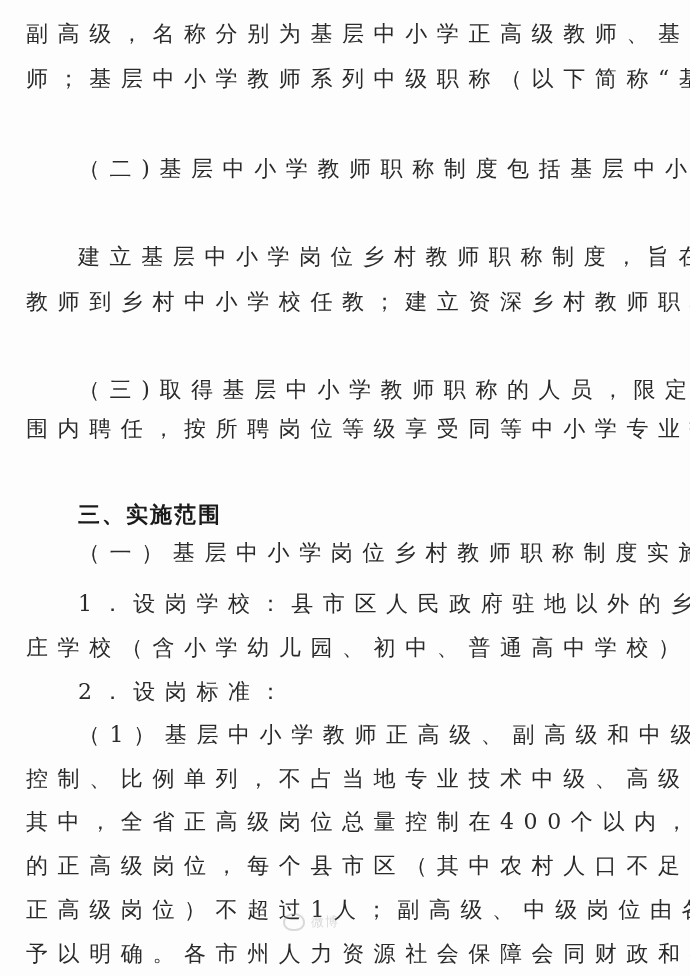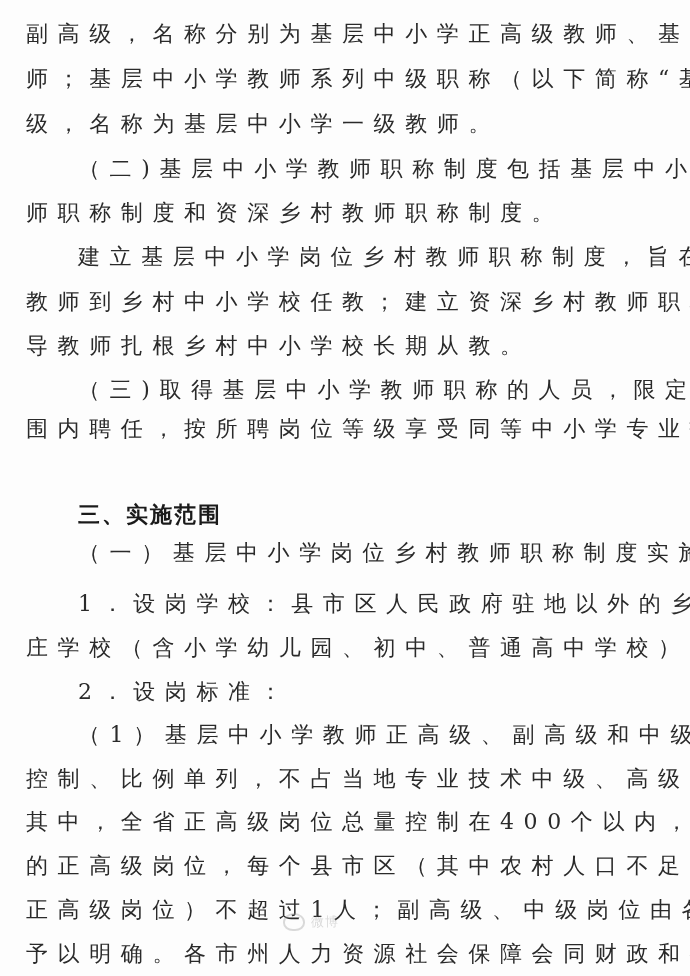--- a/index.html
+++ b/index.html
@@ -67,26 +67,23 @@
     color: #999;
     letter-spacing: 1px;
   }
 </style>
 </head>
 <body>
 
 <div class="page">
   <div class="line" style="top:16px">副高级，名称分别为基层中小学正高级教师、基层中小学高级教</div>
   <div class="line" style="top:61px">师；基层中小学教师系列中级职称（以下简称“基教中”）设中</div>
-  <div class="line" style="top:106px">级，名称为基层中小学一级教师。</div>
   <div class="line indent" style="top:151px">（二)基层中小学教师职称制度包括基层中小学岗位乡村教</div>
-  <div class="line" style="top:195px">师职称制度和资深乡村教师职称制度。</div>
   <div class="line indent" style="top:239px">建立基层中小学岗位乡村教师职称制度，旨在吸引一批优秀</div>
   <div class="line" style="top:284px">教师到乡村中小学校任教；建立资深乡村教师职称制度，旨在引</div>
-  <div class="line" style="top:328px">导教师扎根乡村中小学校长期从教。</div>
   <div class="line indent" style="top:372px">（三)取得基层中小学教师职称的人员，限定在特定实施范</div>
   <div class="line" style="top:411px">围内聘任，按所聘岗位等级享受同等中小学专业技术职务工资福</div>
   <div class="line heading" style="top:497px">三、实施范围</div>
   <div class="line indent" style="top:535px">（一）基层中小学岗位乡村教师职称制度实施范围</div>
   <div class="line indent" style="top:586px">1．设岗学校：县市区人民政府驻地以外的乡镇中心区、村</div>
   <div class="line" style="top:630px">庄学校（含小学幼儿园、初中、普通高中学校）。</div>
   <div class="line indent" style="top:674px">2．设岗标准：</div>
   <div class="line indent" style="top:717px">（1）基层中小学教师正高级、副高级和中级岗位实行总量</div>
   <div class="line" style="top:761px">控制、比例单列，不占当地专业技术中级、高级岗位结构比例。</div>
   <div class="line" style="top:804px">其中，全省正高级岗位总量控制在400个以内，每年度评审通过</div>

